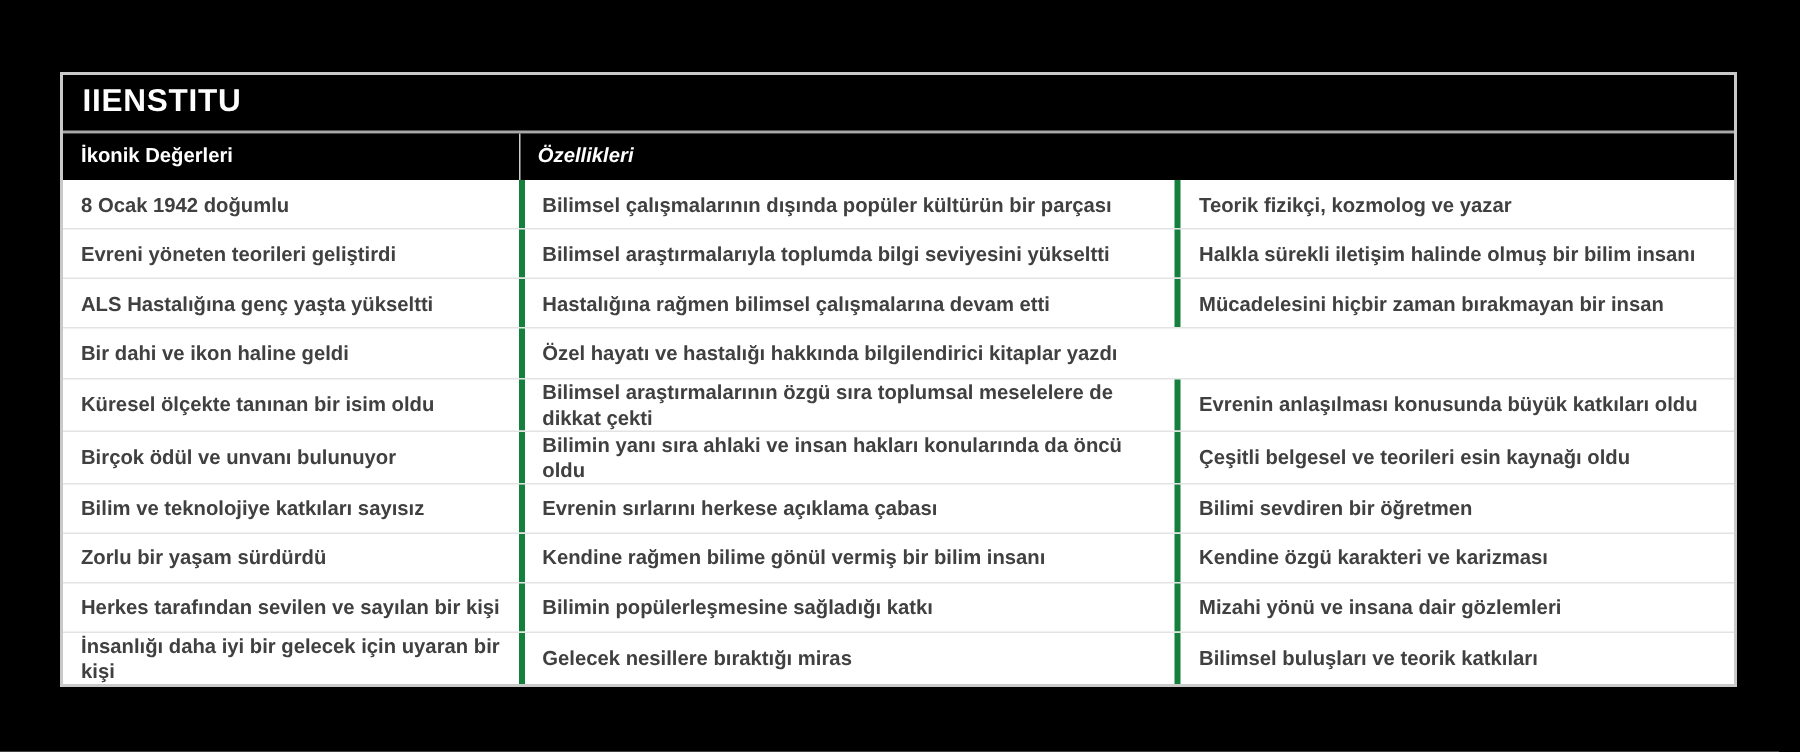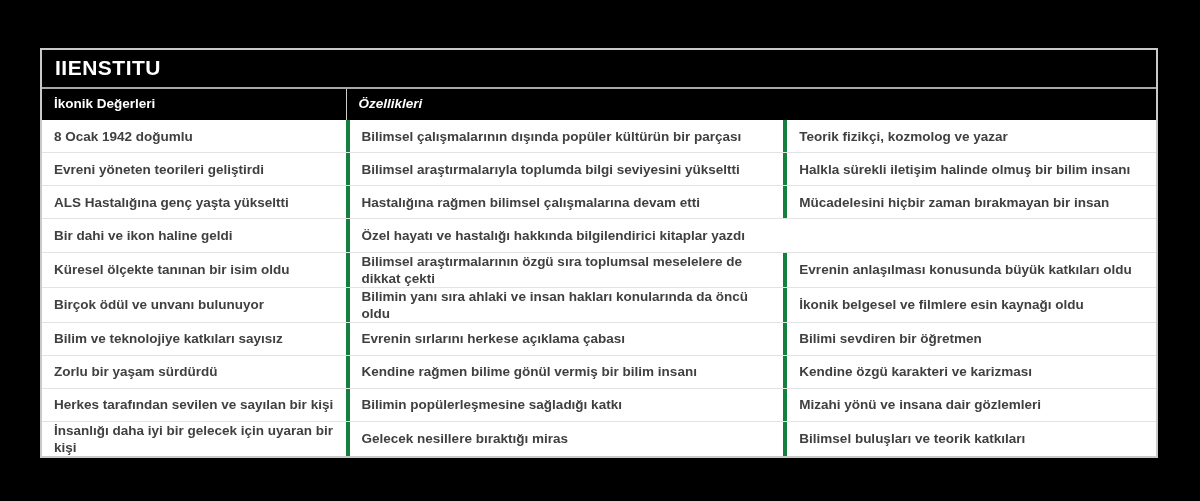--- a/index.html
+++ b/index.html
@@ -121,21 +121,21 @@
 
     <div class="grid-row body-row">
       <div class="body-cell">Küresel ölçekte tanınan bir isim oldu</div>
       <div class="body-cell">Bilimsel araştırmalarının özgü sıra toplumsal meselelere de dikkat çekti</div>
       <div class="body-cell">Evrenin anlaşılması konusunda büyük katkıları oldu</div>
     </div>
 
     <div class="grid-row body-row">
       <div class="body-cell">Birçok ödül ve unvanı bulunuyor</div>
       <div class="body-cell">Bilimin yanı sıra ahlaki ve insan hakları konularında da öncü oldu</div>
-      <div class="body-cell">İkonik belgesel ve filmlere esin kaynağı oldu</div>
+      <div class="body-cell">Çeşitli belgesel ve teorileri esin kaynağı oldu</div>
     </div>
 
     <div class="grid-row body-row">
       <div class="body-cell">Bilim ve teknolojiye katkıları sayısız</div>
       <div class="body-cell">Evrenin sırlarını herkese açıklama çabası</div>
       <div class="body-cell">Bilimi sevdiren bir öğretmen</div>
     </div>
 
     <div class="grid-row body-row">
       <div class="body-cell">Zorlu bir yaşam sürdürdü</div>

